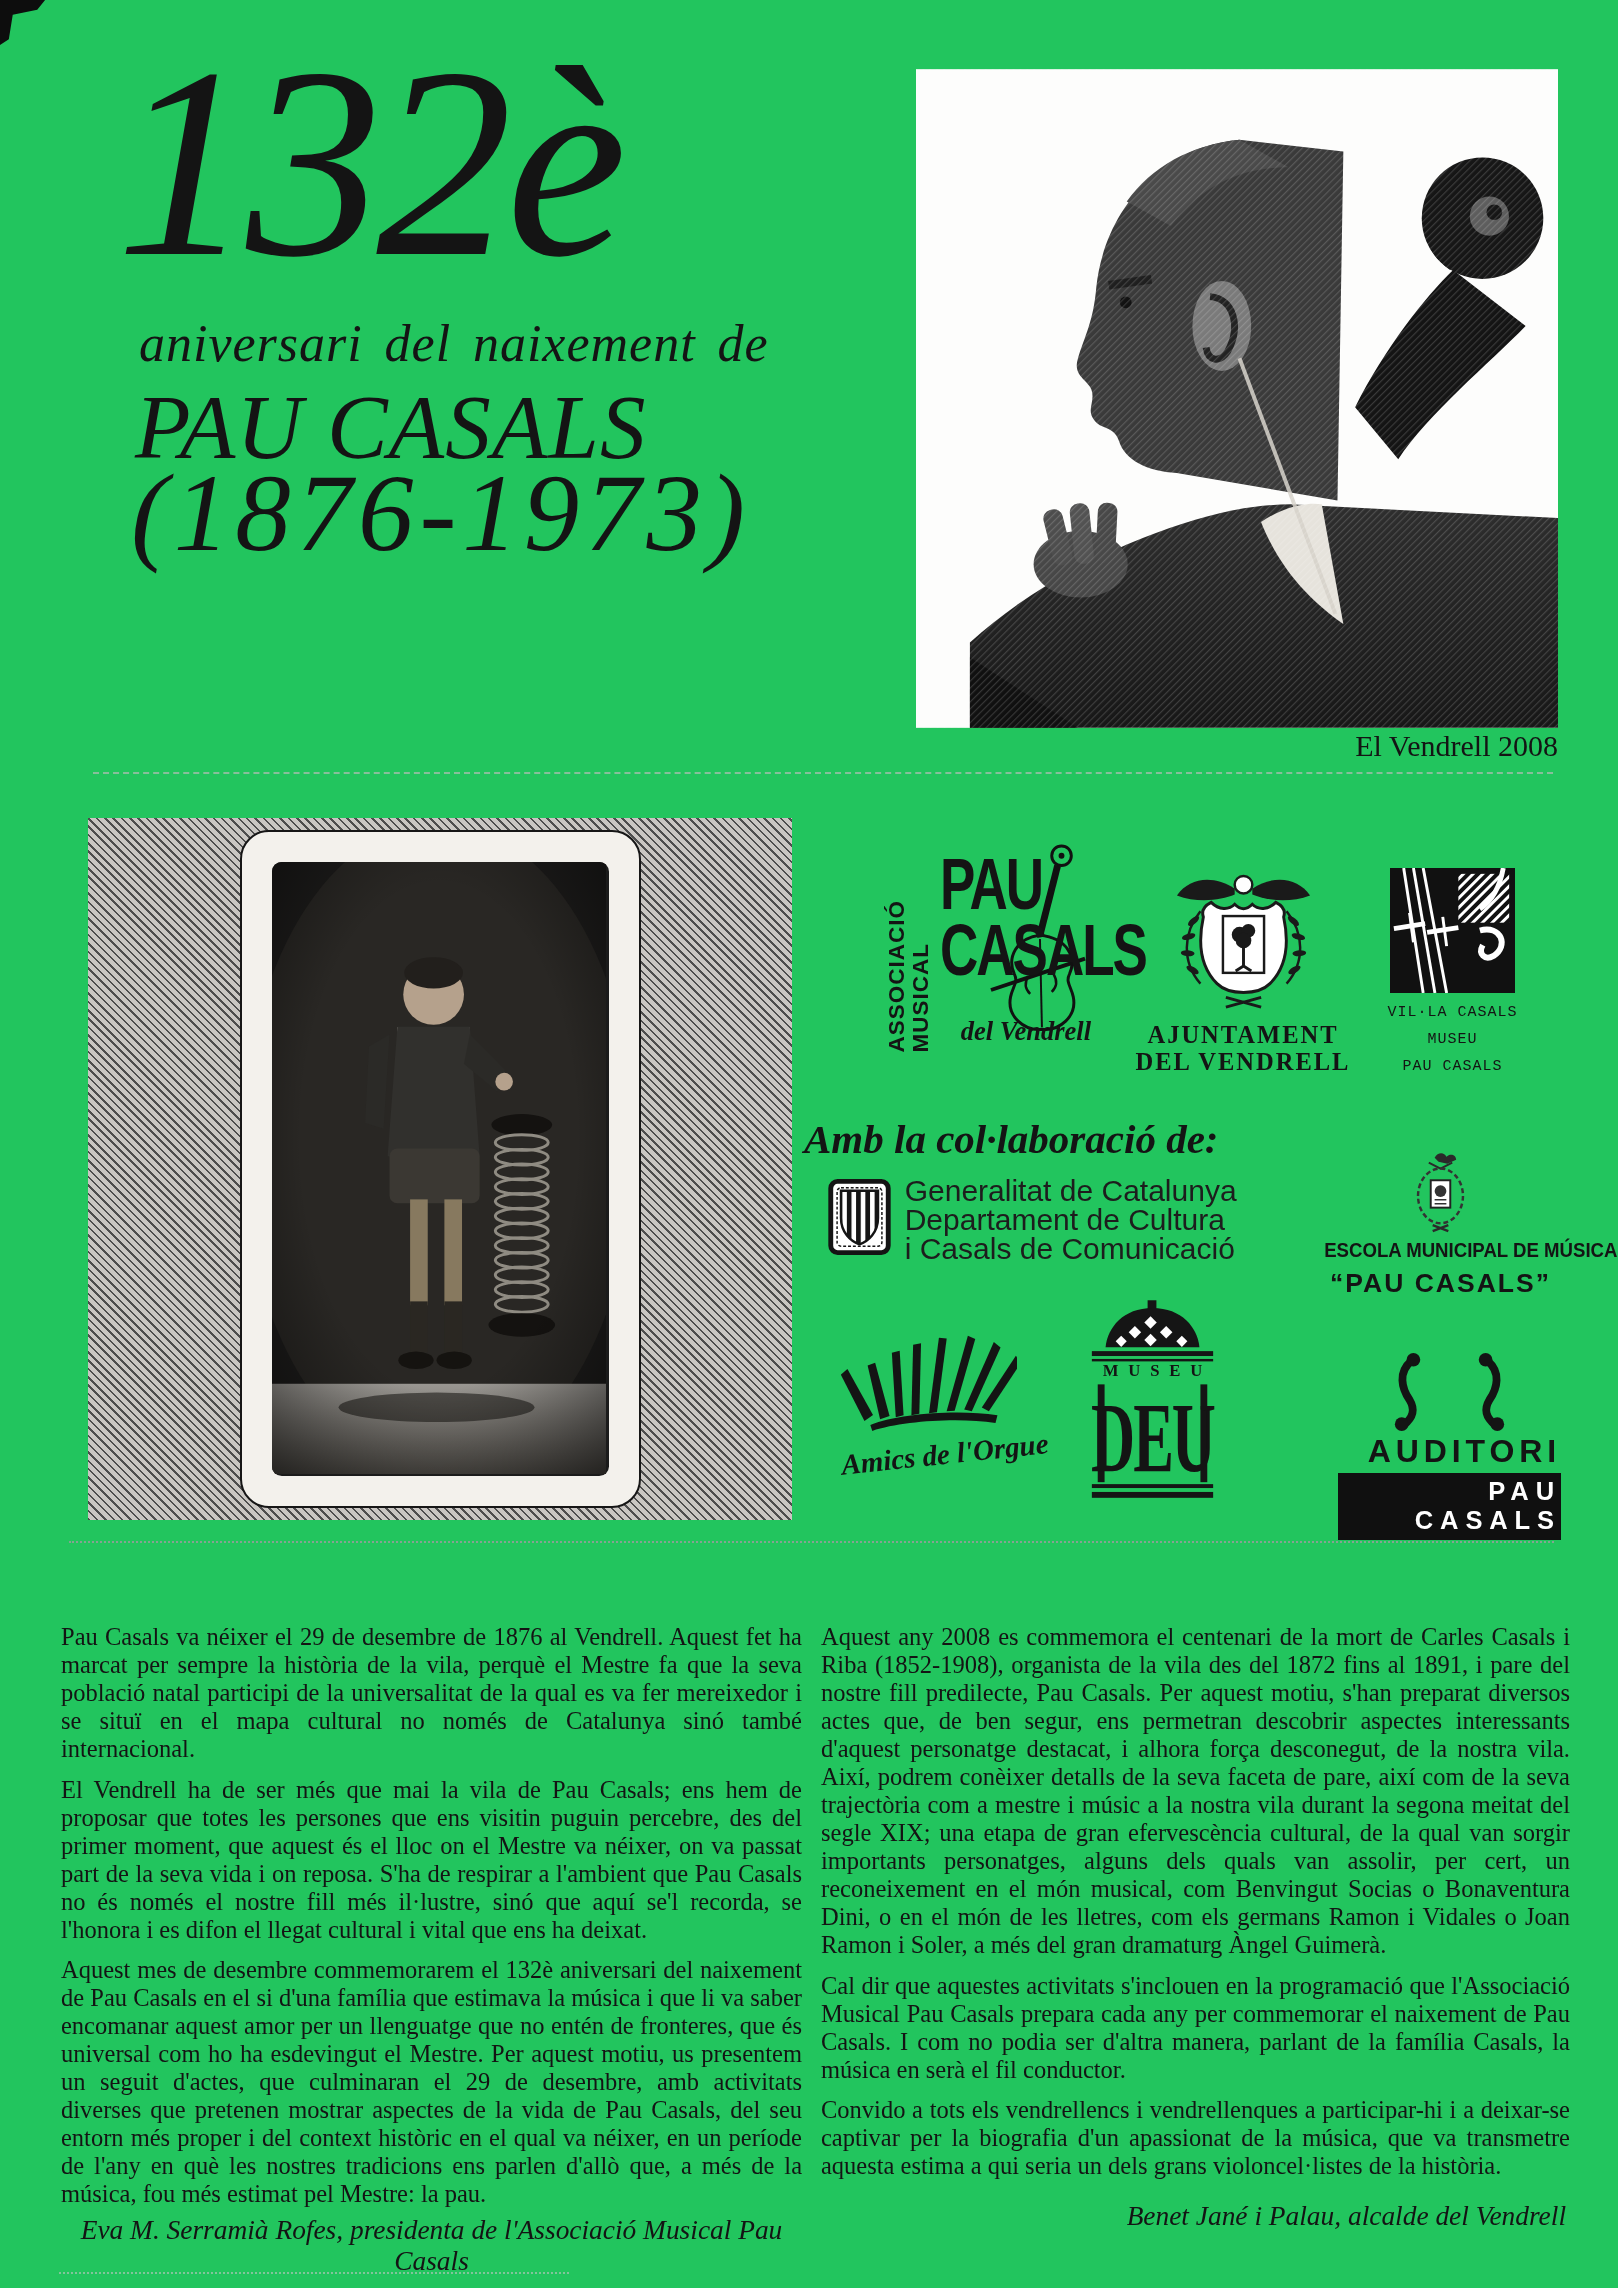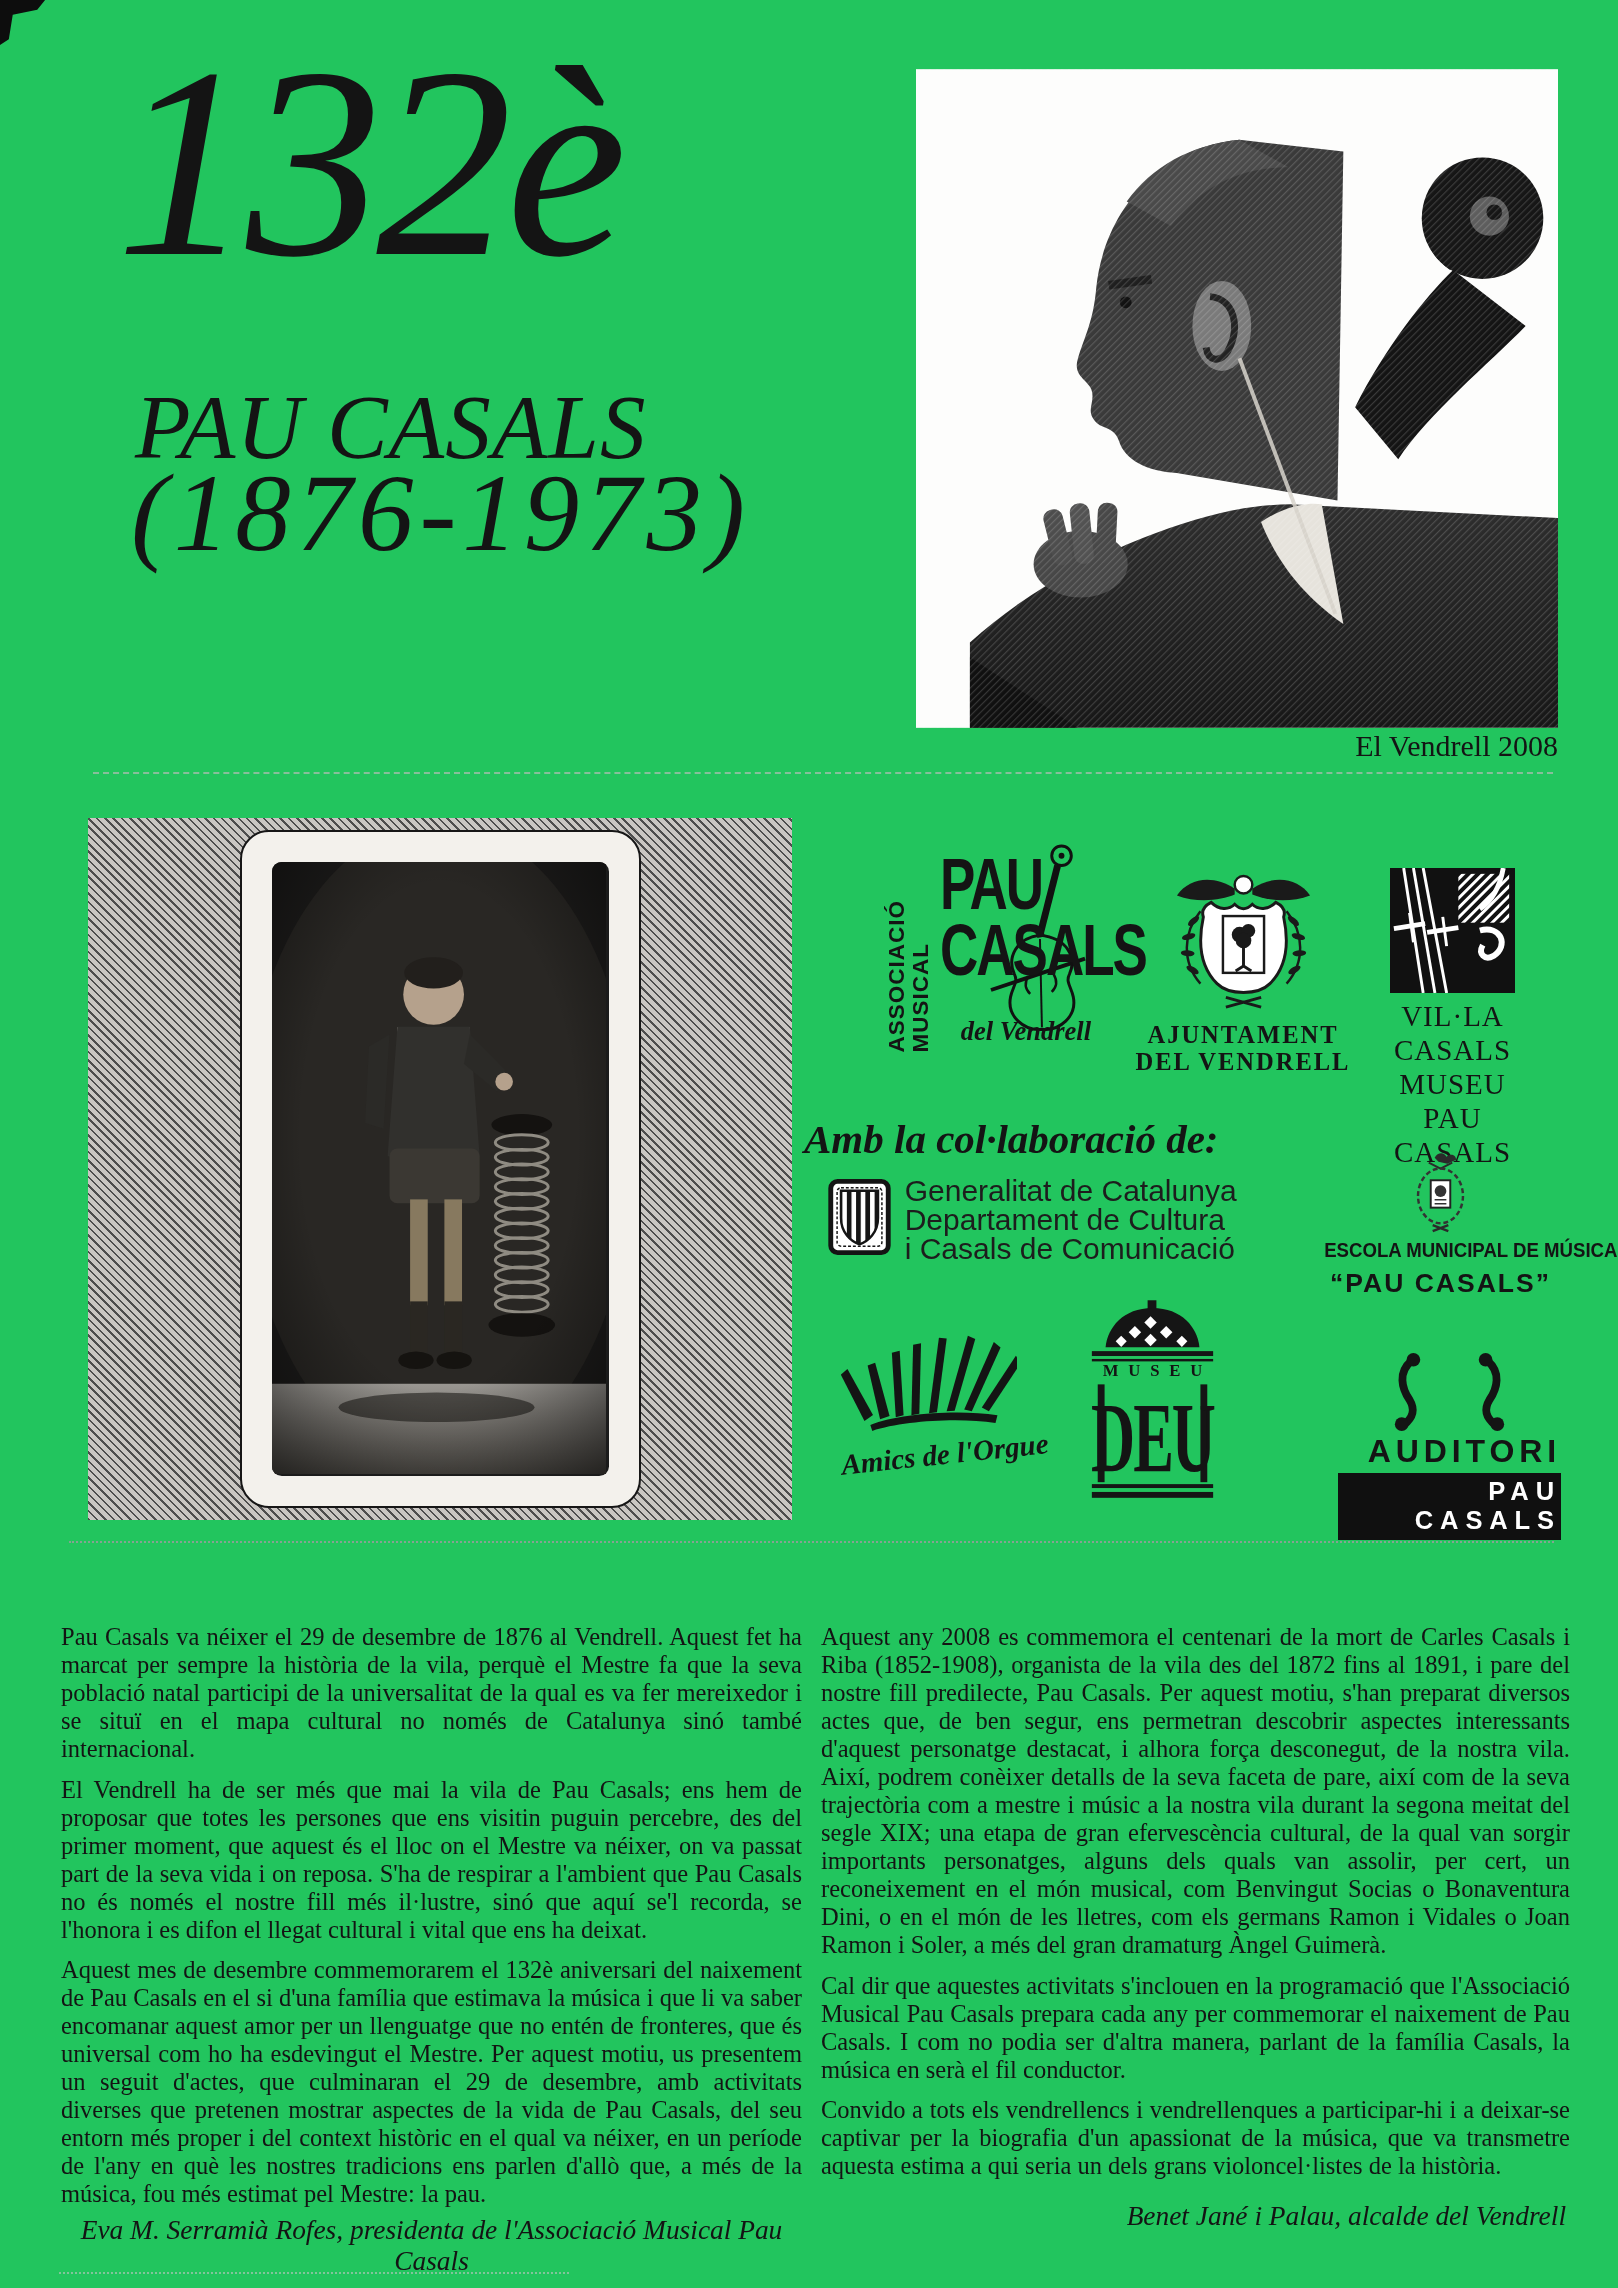--- a/index.html
+++ b/index.html
@@ -35,21 +35,21 @@
       font-weight:bold;font-size:53px;line-height:49px;letter-spacing:-2px;
       transform:scaleY(1.35);transform-origin:top left;}
   .assoc-script{position:absolute;right:2px;bottom:29px;font-style:italic;font-weight:bold;font-size:26.5px;}
   .assoc-cello{position:absolute;right:5.9px;top:0px;}
 
   .logo-ajunt{left:1135px;top:872px;width:216px;text-align:center;}
   .ajunt-text{font-size:24.5px;letter-spacing:2px;line-height:27.4px;font-weight:bold;
       font-family:"Liberation Serif",serif;}
 
   .logo-villa{left:1374px;top:868px;width:157px;text-align:center;}
-  .villa-text{font-size:29px;letter-spacing:1px;line-height:34px;font-family:Liberation Serif, serif;}
+  .villa-text{font-size:15px;letter-spacing:1px;line-height:27px;font-family:Liberation Mono, monospace;}
 
   .collab{left:804px;top:1115px;font-style:italic;font-size:41px;font-weight:bold;}
 
   .logo-gencat{left:828px;top:1172px;display:flex;align-items:center;}
   .gencat-text{margin-left:13.7px;font-family:"Liberation Sans",sans-serif;font-size:30px;
       line-height:29px;color:#1d1d1d;margin-top:3.9px;}
 
   .logo-escola{left:1318px;top:1149px;width:245px;text-align:center;}
   .escola-l1{font-family:"Liberation Sans",sans-serif;font-size:19.6px;font-weight:bold;
       white-space:nowrap;transform:scaleX(.95);letter-spacing:0px;margin-top:3.9px;}
@@ -90,20 +90,21 @@
 </head>
 <body>
 
 <div class="page">
 
   <svg class="abs" style="left:0;top:0" width="49" height="49" viewBox="0 0 50 50">
     <polygon points="0,0 46,0 38,10 13,15 9,40 0,46" fill="#0d0d0d"></polygon>
   </svg>
 
   <div class="abs t-number">132è</div>
+  <div class="abs t-sub">aniversari del naixement de</div>
   <div class="abs t-name">PAU CASALS</div>
   <div class="abs t-years">(1876-1973)</div>
 
   <div class="abs photo-old">
     <svg width="642" height="659" viewBox="0 0 655 672">
       <defs>
         <pattern id="scanlines" width="5" height="5" patternUnits="userSpaceOnUse" patternTransform="rotate(45)">
           <rect width="5" height="5" fill="none"></rect>
           <rect width="1.2" height="5" fill="#ffffff" opacity="0.16"></rect>
         </pattern>

